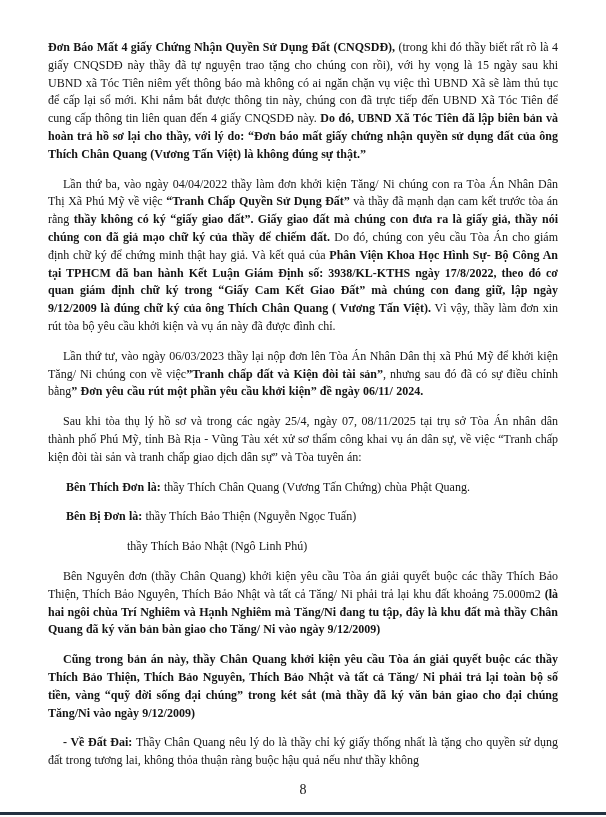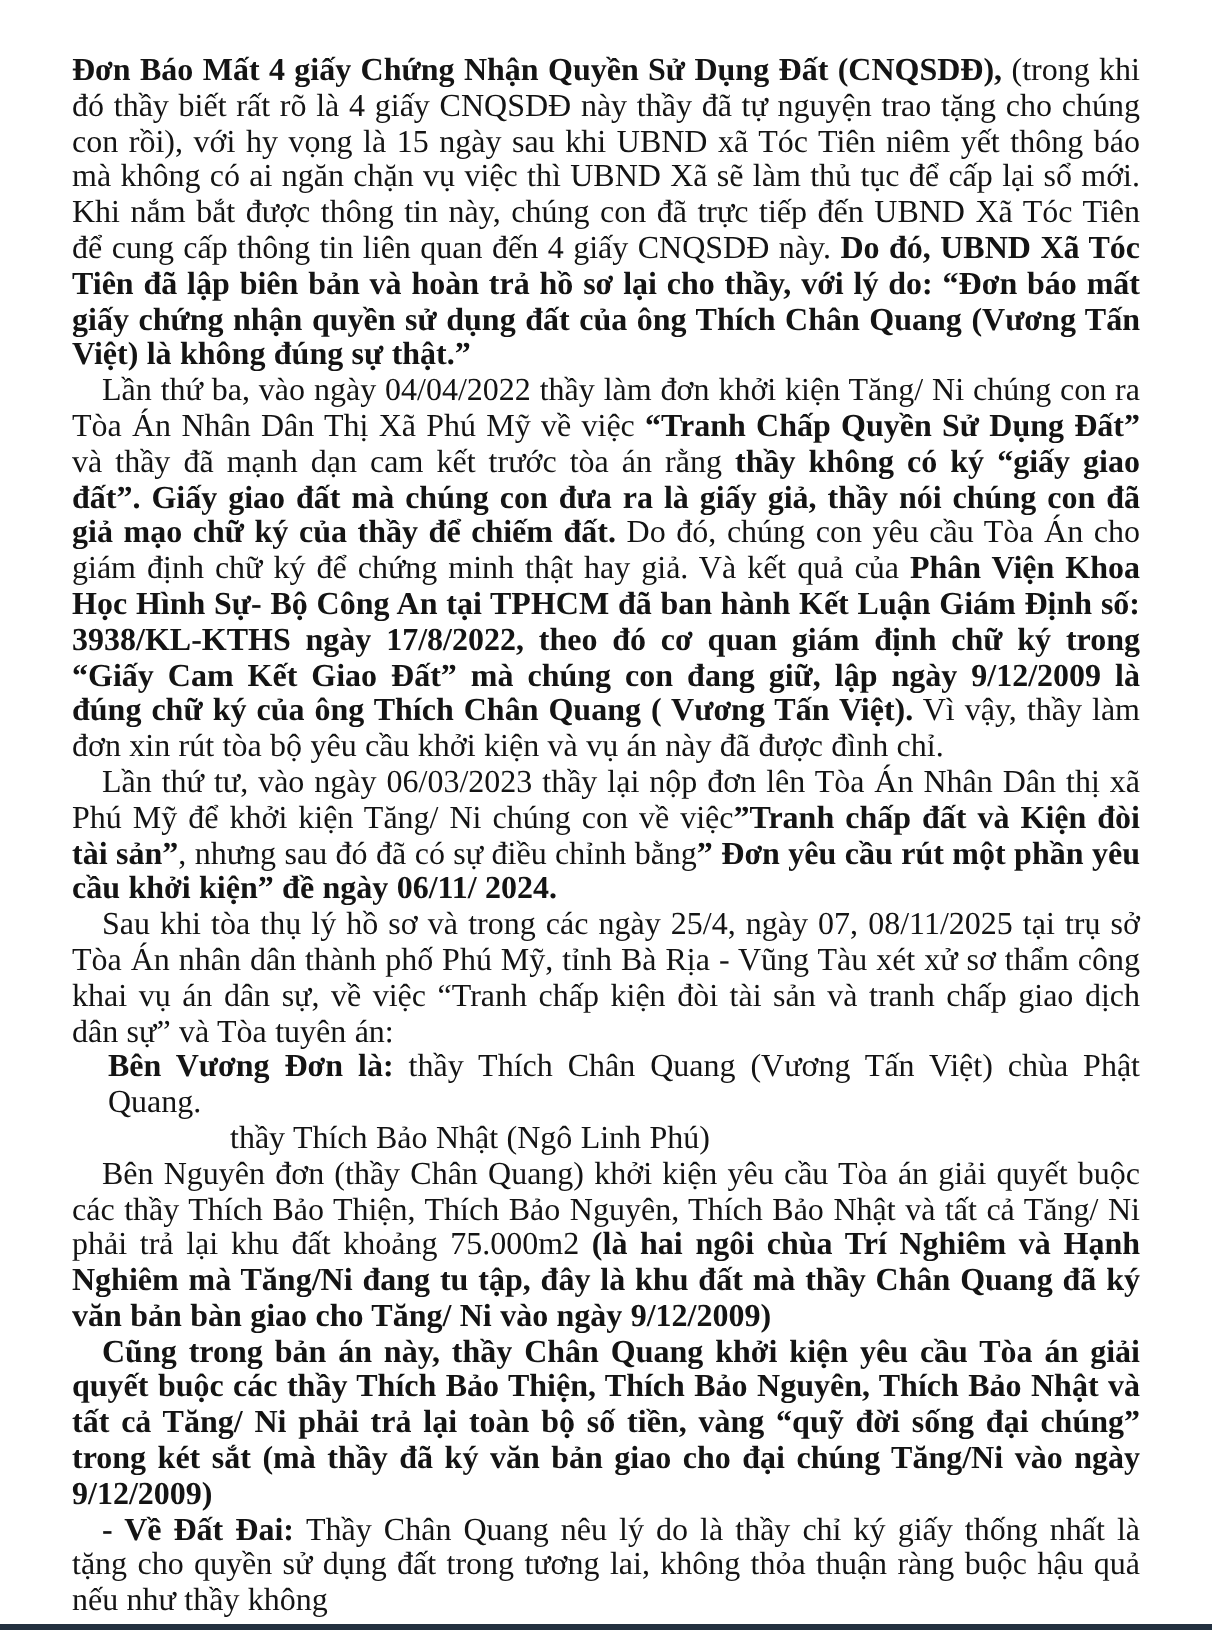--- a/index.html
+++ b/index.html
@@ -12,22 +12,22 @@
     height: 817px;
     position: relative;
     overflow: hidden;
     font-family: "Liberation Serif", "DejaVu Serif", serif;
     color: #141414;
   }
   .doc-body {
     padding: 27px 36px 0 36px;
   }
   p.para {
-    margin: 0;
-    font-size: 16px;
+    margin: 12px;
+    font-size: 12px;
     line-height: 17.8px;
     text-align: justify;
     word-spacing: 0.2px;
   }
   .body-first { text-indent: 0; }
   .body { text-indent: 15px; }
   .party { padding-left: 18px; text-align: left; }
   .party-cont { padding-left: 79px; text-align: left; }
   .gap-none { margin-bottom: 0; }
   .gap-sm { margin-bottom: 5px; }
@@ -51,21 +51,22 @@
 </style>
 </head>
 <body>
 
 <main>
   <div class="doc-body">
       <p class="para body-first gap-sm"><span class="seg bold">Đơn Báo Mất 4 giấy Chứng Nhận Quyền Sử Dụng Đất (CNQSDĐ), </span><span class="seg">(trong khi đó thầy biết rất rõ là 4 giấy CNQSDĐ này thầy đã tự nguyện trao tặng cho chúng con rồi), với hy vọng là 15 ngày sau khi UBND xã Tóc Tiên niêm yết thông báo mà không có ai ngăn chặn vụ việc thì UBND Xã sẽ làm thủ tục để cấp lại sổ mới. Khi nắm bắt được thông tin này, chúng con đã trực tiếp đến UBND Xã Tóc Tiên để cung cấp thông tin liên quan đến 4 giấy CNQSDĐ này. </span><span class="seg bold">Do đó, UBND Xã Tóc Tiên đã lập biên bản và hoàn trả hồ sơ lại cho thầy, với lý do: “Đơn báo mất giấy chứng nhận quyền sử dụng đất của ông Thích Chân Quang (Vương Tấn Việt) là không đúng sự thật.”</span></p>
       <p class="para body gap-sm"><span class="seg">Lần thứ ba, vào ngày 04/04/2022 thầy làm đơn khởi kiện Tăng/ Ni chúng con ra Tòa Án Nhân Dân Thị Xã Phú Mỹ về việc </span><span class="seg bold">“Tranh Chấp Quyền Sử Dụng Đất”</span><span class="seg"> và thầy đã mạnh dạn cam kết trước tòa án rằng </span><span class="seg bold">thầy không có ký “giấy giao đất”. Giấy giao đất mà chúng con đưa ra là giấy giả, thầy nói chúng con đã giả mạo chữ ký của thầy để chiếm đất.</span><span class="seg"> Do đó, chúng con yêu cầu Tòa Án cho giám định chữ ký để chứng minh thật hay giả. Và kết quả của </span><span class="seg bold">Phân Viện Khoa Học Hình Sự- Bộ Công An tại TPHCM đã ban hành Kết Luận Giám Định số: 3938/KL-KTHS ngày 17/8/2022, theo đó cơ quan giám định chữ ký trong “Giấy Cam Kết Giao Đất” mà chúng con đang giữ, lập ngày 9/12/2009 là đúng chữ ký của ông Thích Chân Quang ( Vương Tấn Việt).</span><span class="seg"> Vì vậy, thầy làm đơn xin rút tòa bộ yêu cầu khởi kiện và vụ án này đã được đình chỉ.</span></p>
       <p class="para body gap-none"><span class="seg">Lần thứ tư, vào ngày 06/03/2023 thầy lại nộp đơn lên Tòa Án Nhân Dân thị xã Phú Mỹ để khởi kiện Tăng/ Ni chúng con về việc</span><span class="seg bold">”Tranh chấp đất và Kiện đòi tài sản”</span><span class="seg">, nhưng sau đó đã có sự điều chỉnh bằng</span><span class="seg bold">” Đơn yêu cầu rút một phần yêu cầu khởi kiện” đề ngày 06/11/ 2024.</span></p>
       <p class="para body gap-md"><span class="seg">Sau khi tòa thụ lý hồ sơ và trong các ngày 25/4, ngày 07, 08/11/2025 tại trụ sở Tòa Án nhân dân thành phố Phú Mỹ, tỉnh Bà Rịa - Vũng Tàu xét xử sơ thẩm công khai vụ án dân sự, về việc “Tranh chấp kiện đòi tài sản và tranh chấp giao dịch dân sự” và Tòa tuyên án:</span></p>
-      <p class="para party gap-none"><span class="seg bold">Bên Vương Đơn là:</span><span class="seg"> thầy Thích Chân Quang (Vương Tấn Việt) chùa Phật Quang.</span></p>
+      <p class="para party gap-none"><span class="seg bold">Bên Thích Đơn là:</span><span class="seg"> thầy Thích Chân Quang (Vương Tấn Chứng) chùa Phật Quang.</span></p>
+      <p class="para party gap-none"><span class="seg bold">Bên Bị Đơn là:</span><span class="seg"> thầy Thích Bảo Thiện (Nguyễn Ngọc Tuấn)</span></p>
       <p class="para party-cont gap-none"><span class="seg">thầy Thích Bảo Nhật (Ngô Linh Phú)</span></p>
       <p class="para body gap-sm"><span class="seg">Bên Nguyên đơn (thầy Chân Quang) khởi kiện yêu cầu Tòa án giải quyết buộc các thầy Thích Bảo Thiện, Thích Bảo Nguyên, Thích Bảo Nhật và tất cả Tăng/ Ni phải trả lại khu đất khoảng 75.000m2 </span><span class="seg bold">(là hai ngôi chùa Trí Nghiêm và Hạnh Nghiêm mà Tăng/Ni đang tu tập, đây là khu đất mà thầy Chân Quang đã ký văn bản bàn giao cho Tăng/ Ni vào ngày 9/12/2009)</span></p>
       <p class="para body gap-md"><span class="seg bold">Cũng trong bản án này, thầy Chân Quang khởi kiện yêu cầu Tòa án giải quyết buộc các thầy Thích Bảo Thiện, Thích Bảo Nguyên, Thích Bảo Nhật và tất cả Tăng/ Ni phải trả lại toàn bộ số tiền, vàng “quỹ đời sống đại chúng” trong két sắt (mà thầy đã ký văn bản giao cho đại chúng Tăng/Ni vào ngày 9/12/2009)</span></p>
       <p class="para body gap-none"><span class="seg bold">- Về Đất Đai: </span><span class="seg">Thầy Chân Quang nêu lý do là thầy chỉ ký giấy thống nhất là tặng cho quyền sử dụng đất trong tương lai, không thỏa thuận ràng buộc hậu quả nếu như thầy không</span></p>
     </div>
   <div class="page-number">8</div>
   <div class="bottom-rule"></div>
 </main>
 
 </body></html>

